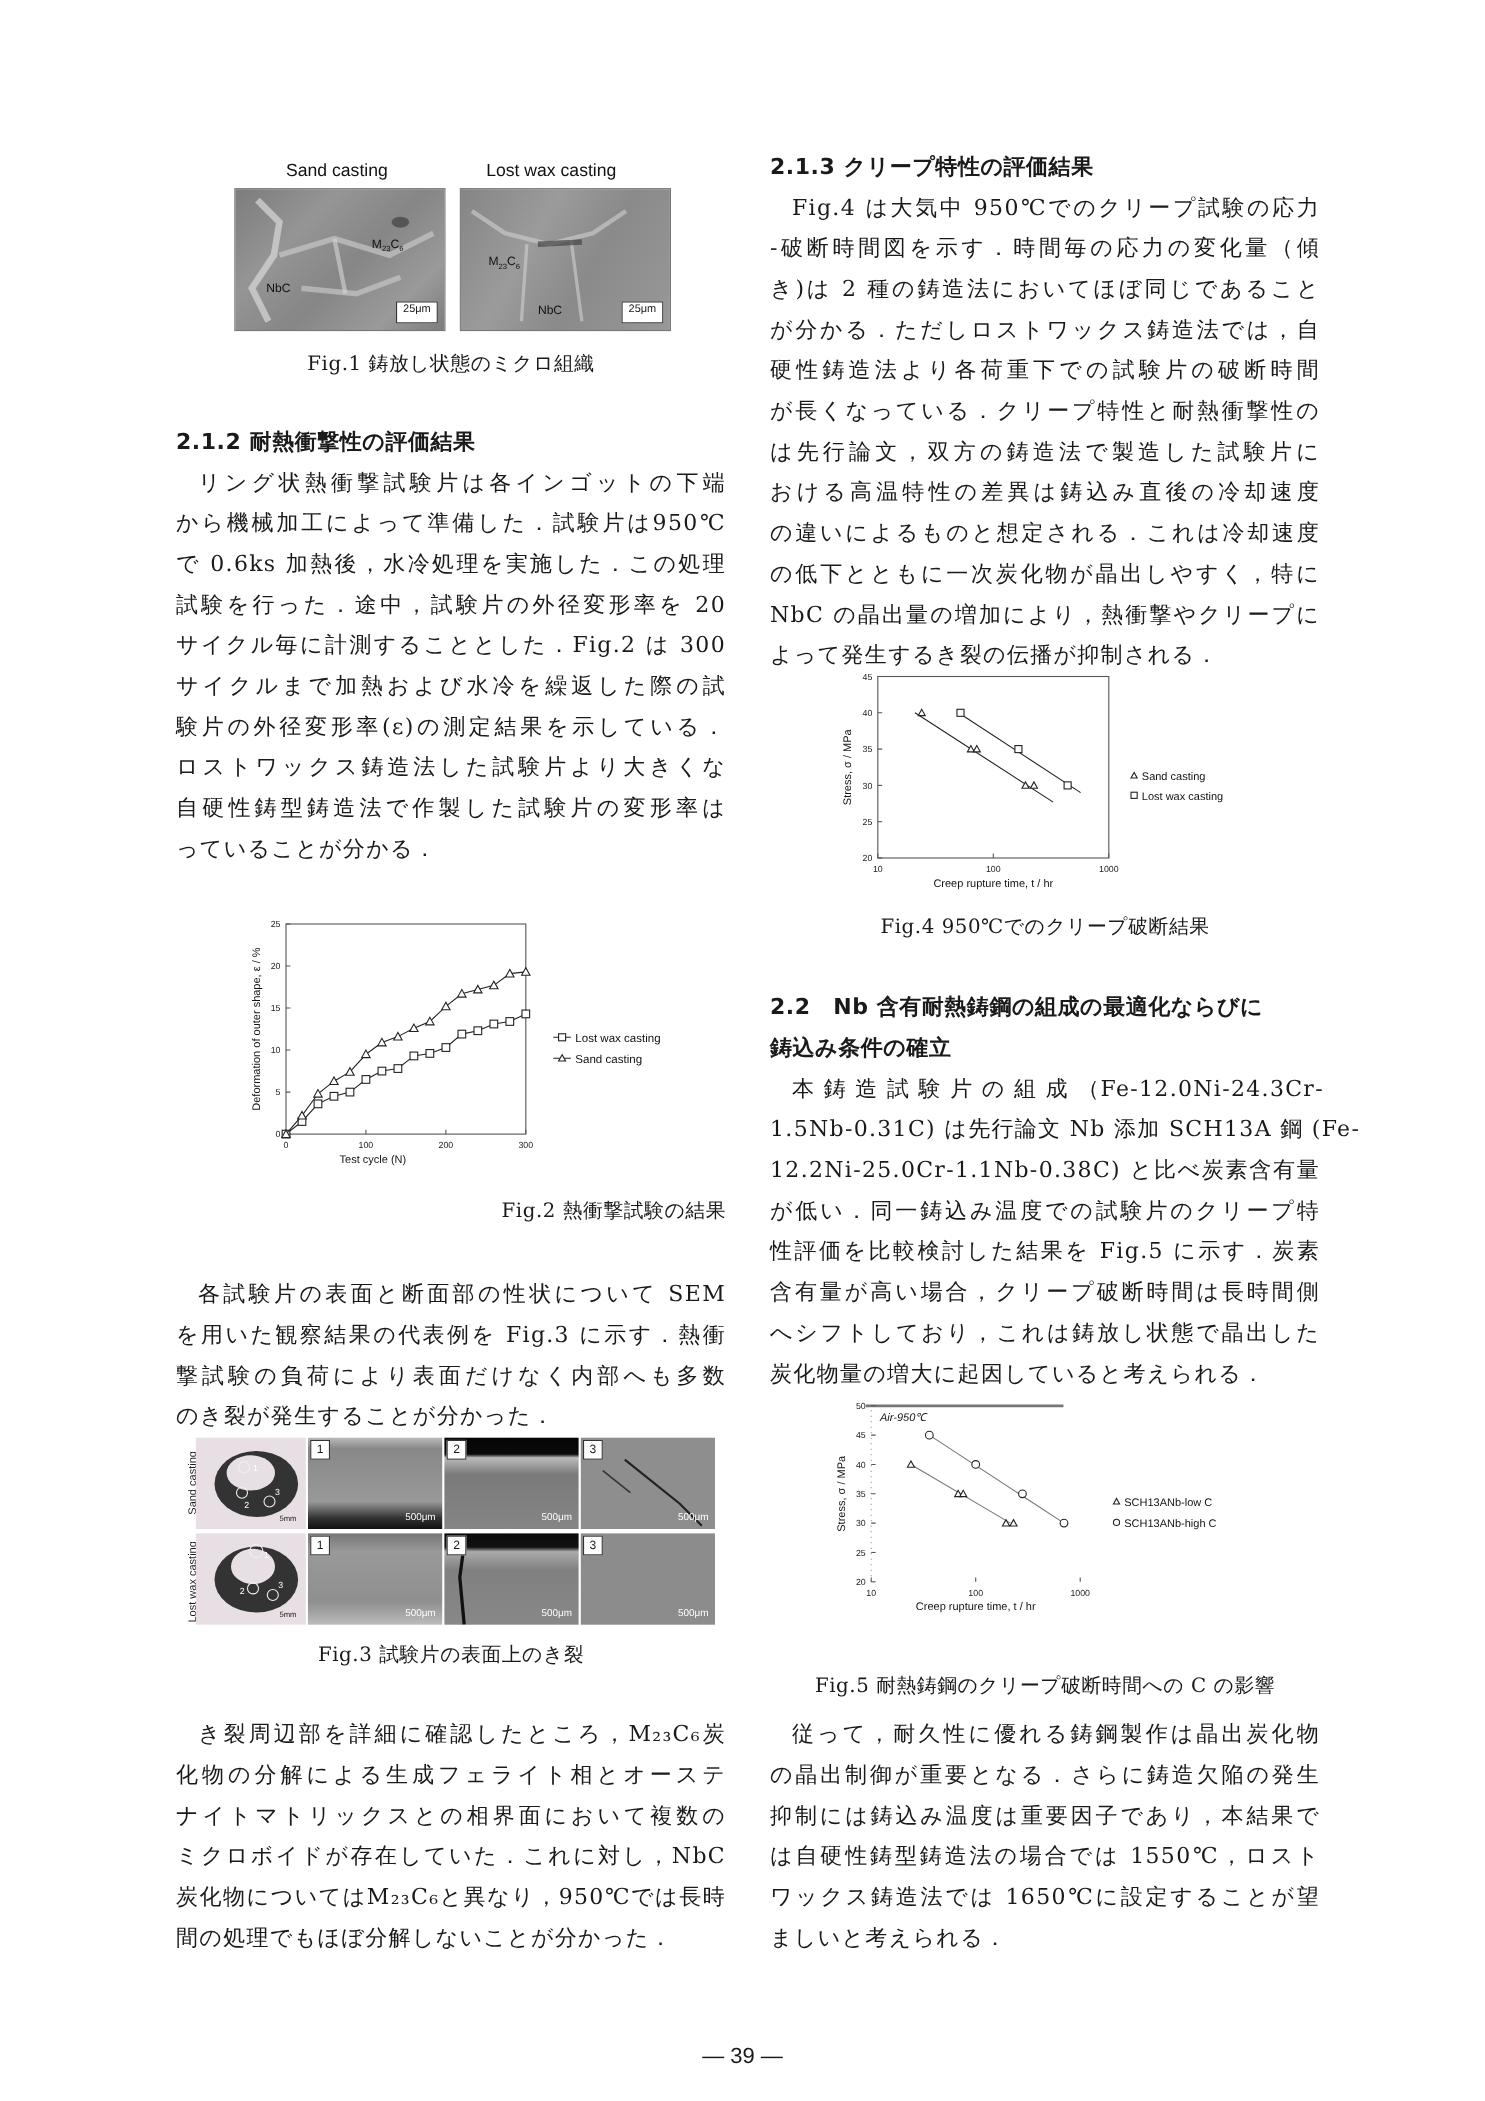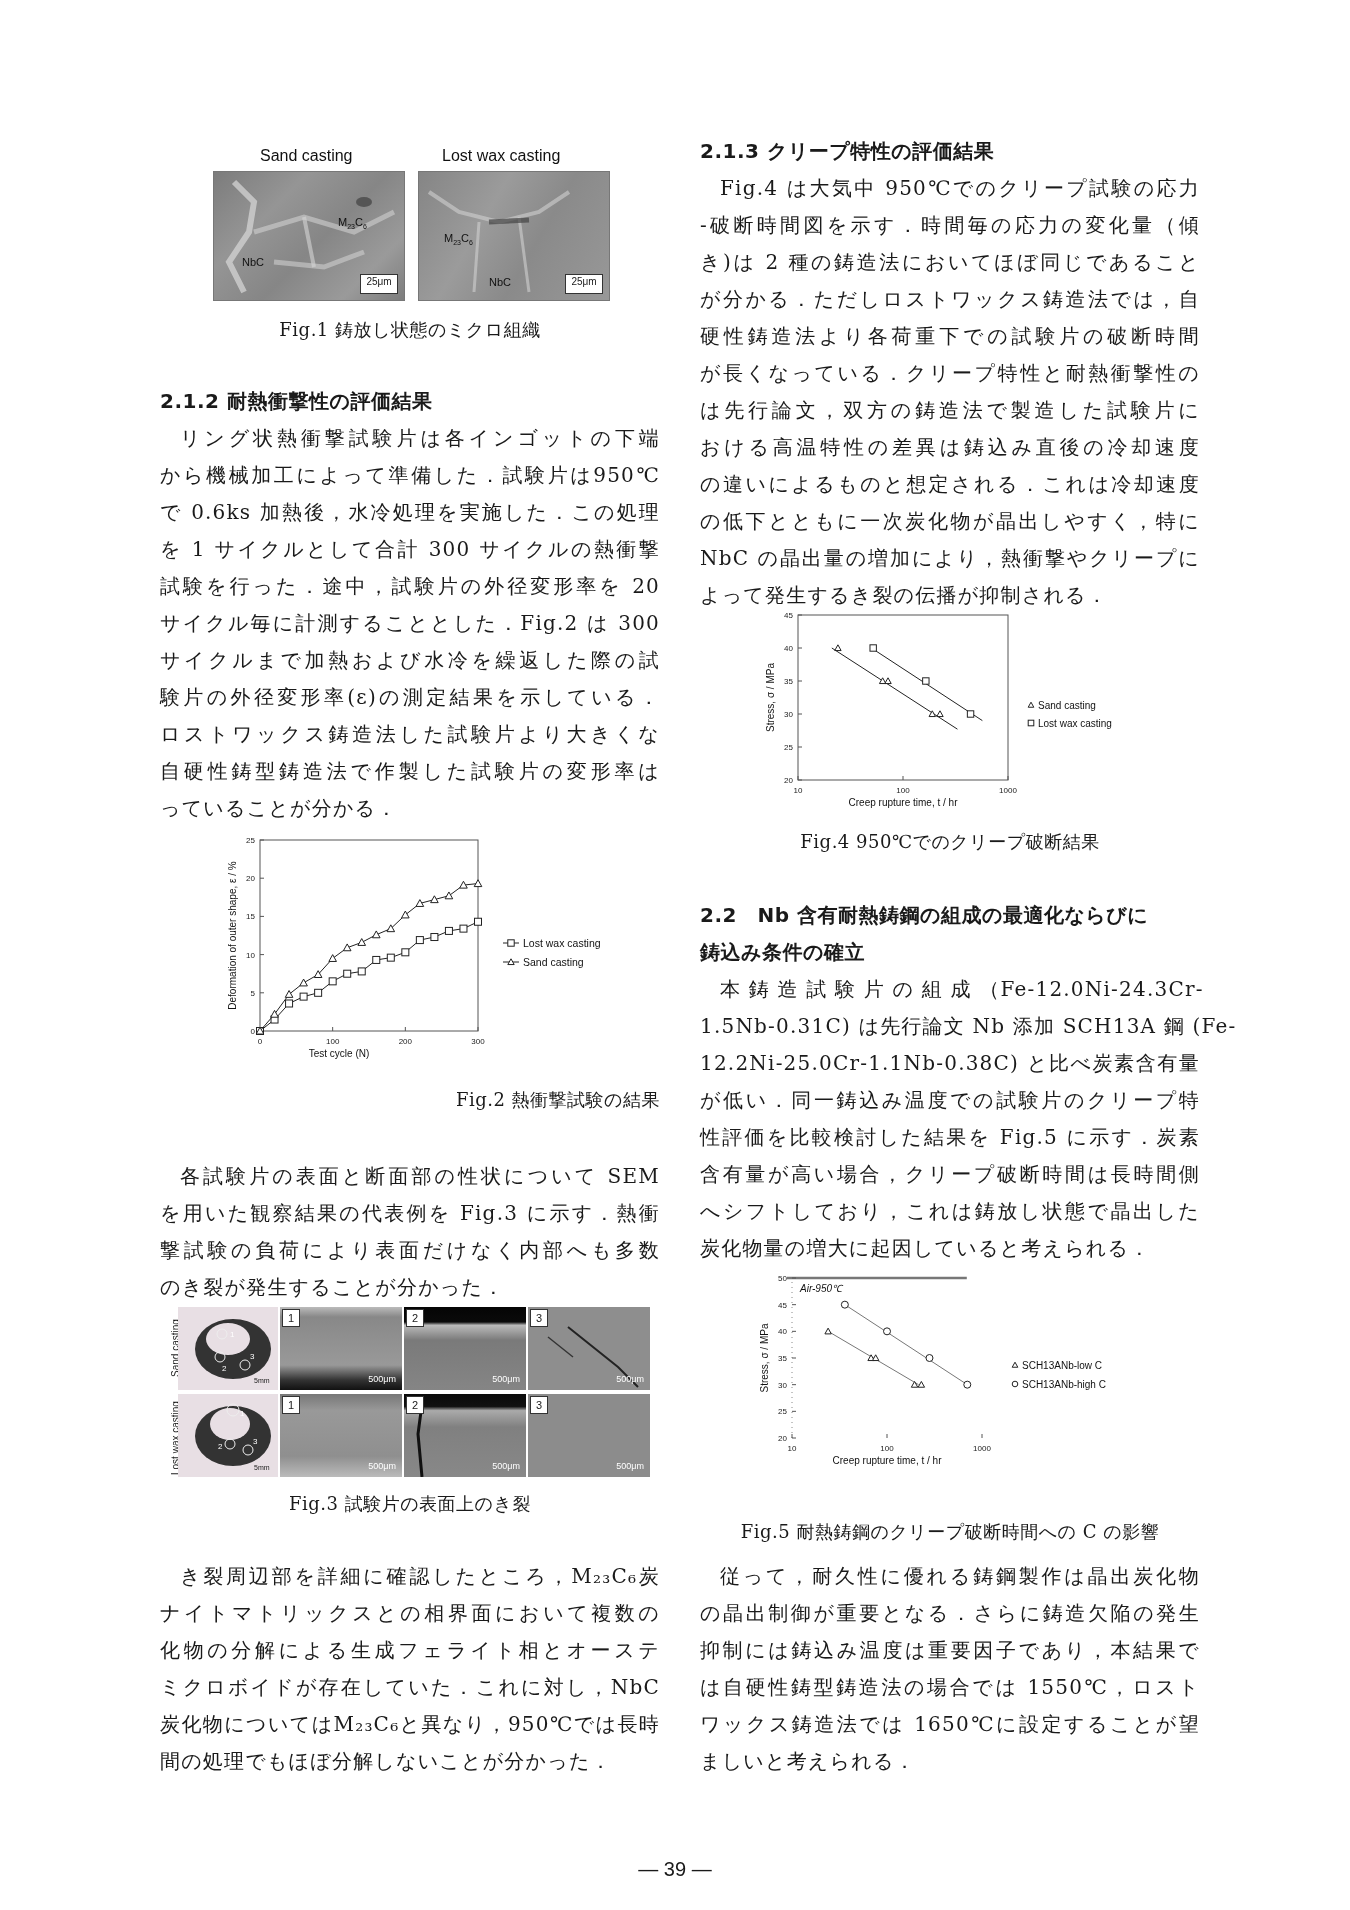--- a/index.html
+++ b/index.html
@@ -55,21 +55,20 @@
   </div>
 </div>
 <p class="caption abs" style="left:160px; top:318px; width:500px;">Fig.1 鋳放し状態のミクロ組織</p>
 
 <div class="col" style="left:160px; top:383px;">
   <h3 class="heading">2.1.2 耐熱衝撃性の評価結果</h3>
   <p class="para">
     <span class="line indent">リング状熱衝撃試験片は各インゴットの下端</span>
     <span class="line">から機械加工によって準備した．試験片は950℃</span>
     <span class="line">で 0.6ks 加熱後，水冷処理を実施した．この処理</span>
-    <span class="line">を 1 サイクルとして合計 300 サイクルの熱衝撃</span>
     <span class="line">試験を行った．途中，試験片の外径変形率を 20</span>
     <span class="line">サイクル毎に計測することとした．Fig.2 は 300</span>
     <span class="line">サイクルまで加熱および水冷を繰返した際の試</span>
     <span class="line">験片の外径変形率(ε)の測定結果を示している．</span>
     <span class="line">ロストワックス鋳造法した試験片より大きくな</span>
     <span class="line">自硬性鋳型鋳造法で作製した試験片の変形率は</span>
     <span class="line last">っていることが分かる．</span>
   </p>
 </div>
 
@@ -210,22 +209,22 @@
   <div class="photo" style="left:368px; top:89px; width:122px; height:83px; background:#8c8c8c;">
     <div class="numbox">3</div>
     <div class="scale500">500μm</div>
   </div>
 </div>
 <p class="caption abs" style="left:160px; top:1492px; width:500px;">Fig.3 試験片の表面上のき裂</p>
 
 <div class="col" style="left:160px; top:1558px;">
   <p class="para">
     <span class="line indent">き裂周辺部を詳細に確認したところ，M₂₃C₆炭</span>
+    <span class="line">化物の分解による生成フェライト相とオーステ</span>
     <span class="line">ナイトマトリックスとの相界面において複数の</span>
-    <span class="line">化物の分解による生成フェライト相とオーステ</span>
     <span class="line">ミクロボイドが存在していた．これに対し，NbC</span>
     <span class="line">炭化物についてはM₂₃C₆と異なり，950℃では長時</span>
     <span class="line last">間の処理でもほぼ分解しないことが分かった．</span>
   </p>
 </div>
 
 <div class="col" style="left:700px; top:133px;">
   <h3 class="heading">2.1.3 クリープ特性の評価結果</h3>
   <p class="para">
     <span class="line indent">Fig.4 は大気中 950℃でのクリープ試験の応力</span>

